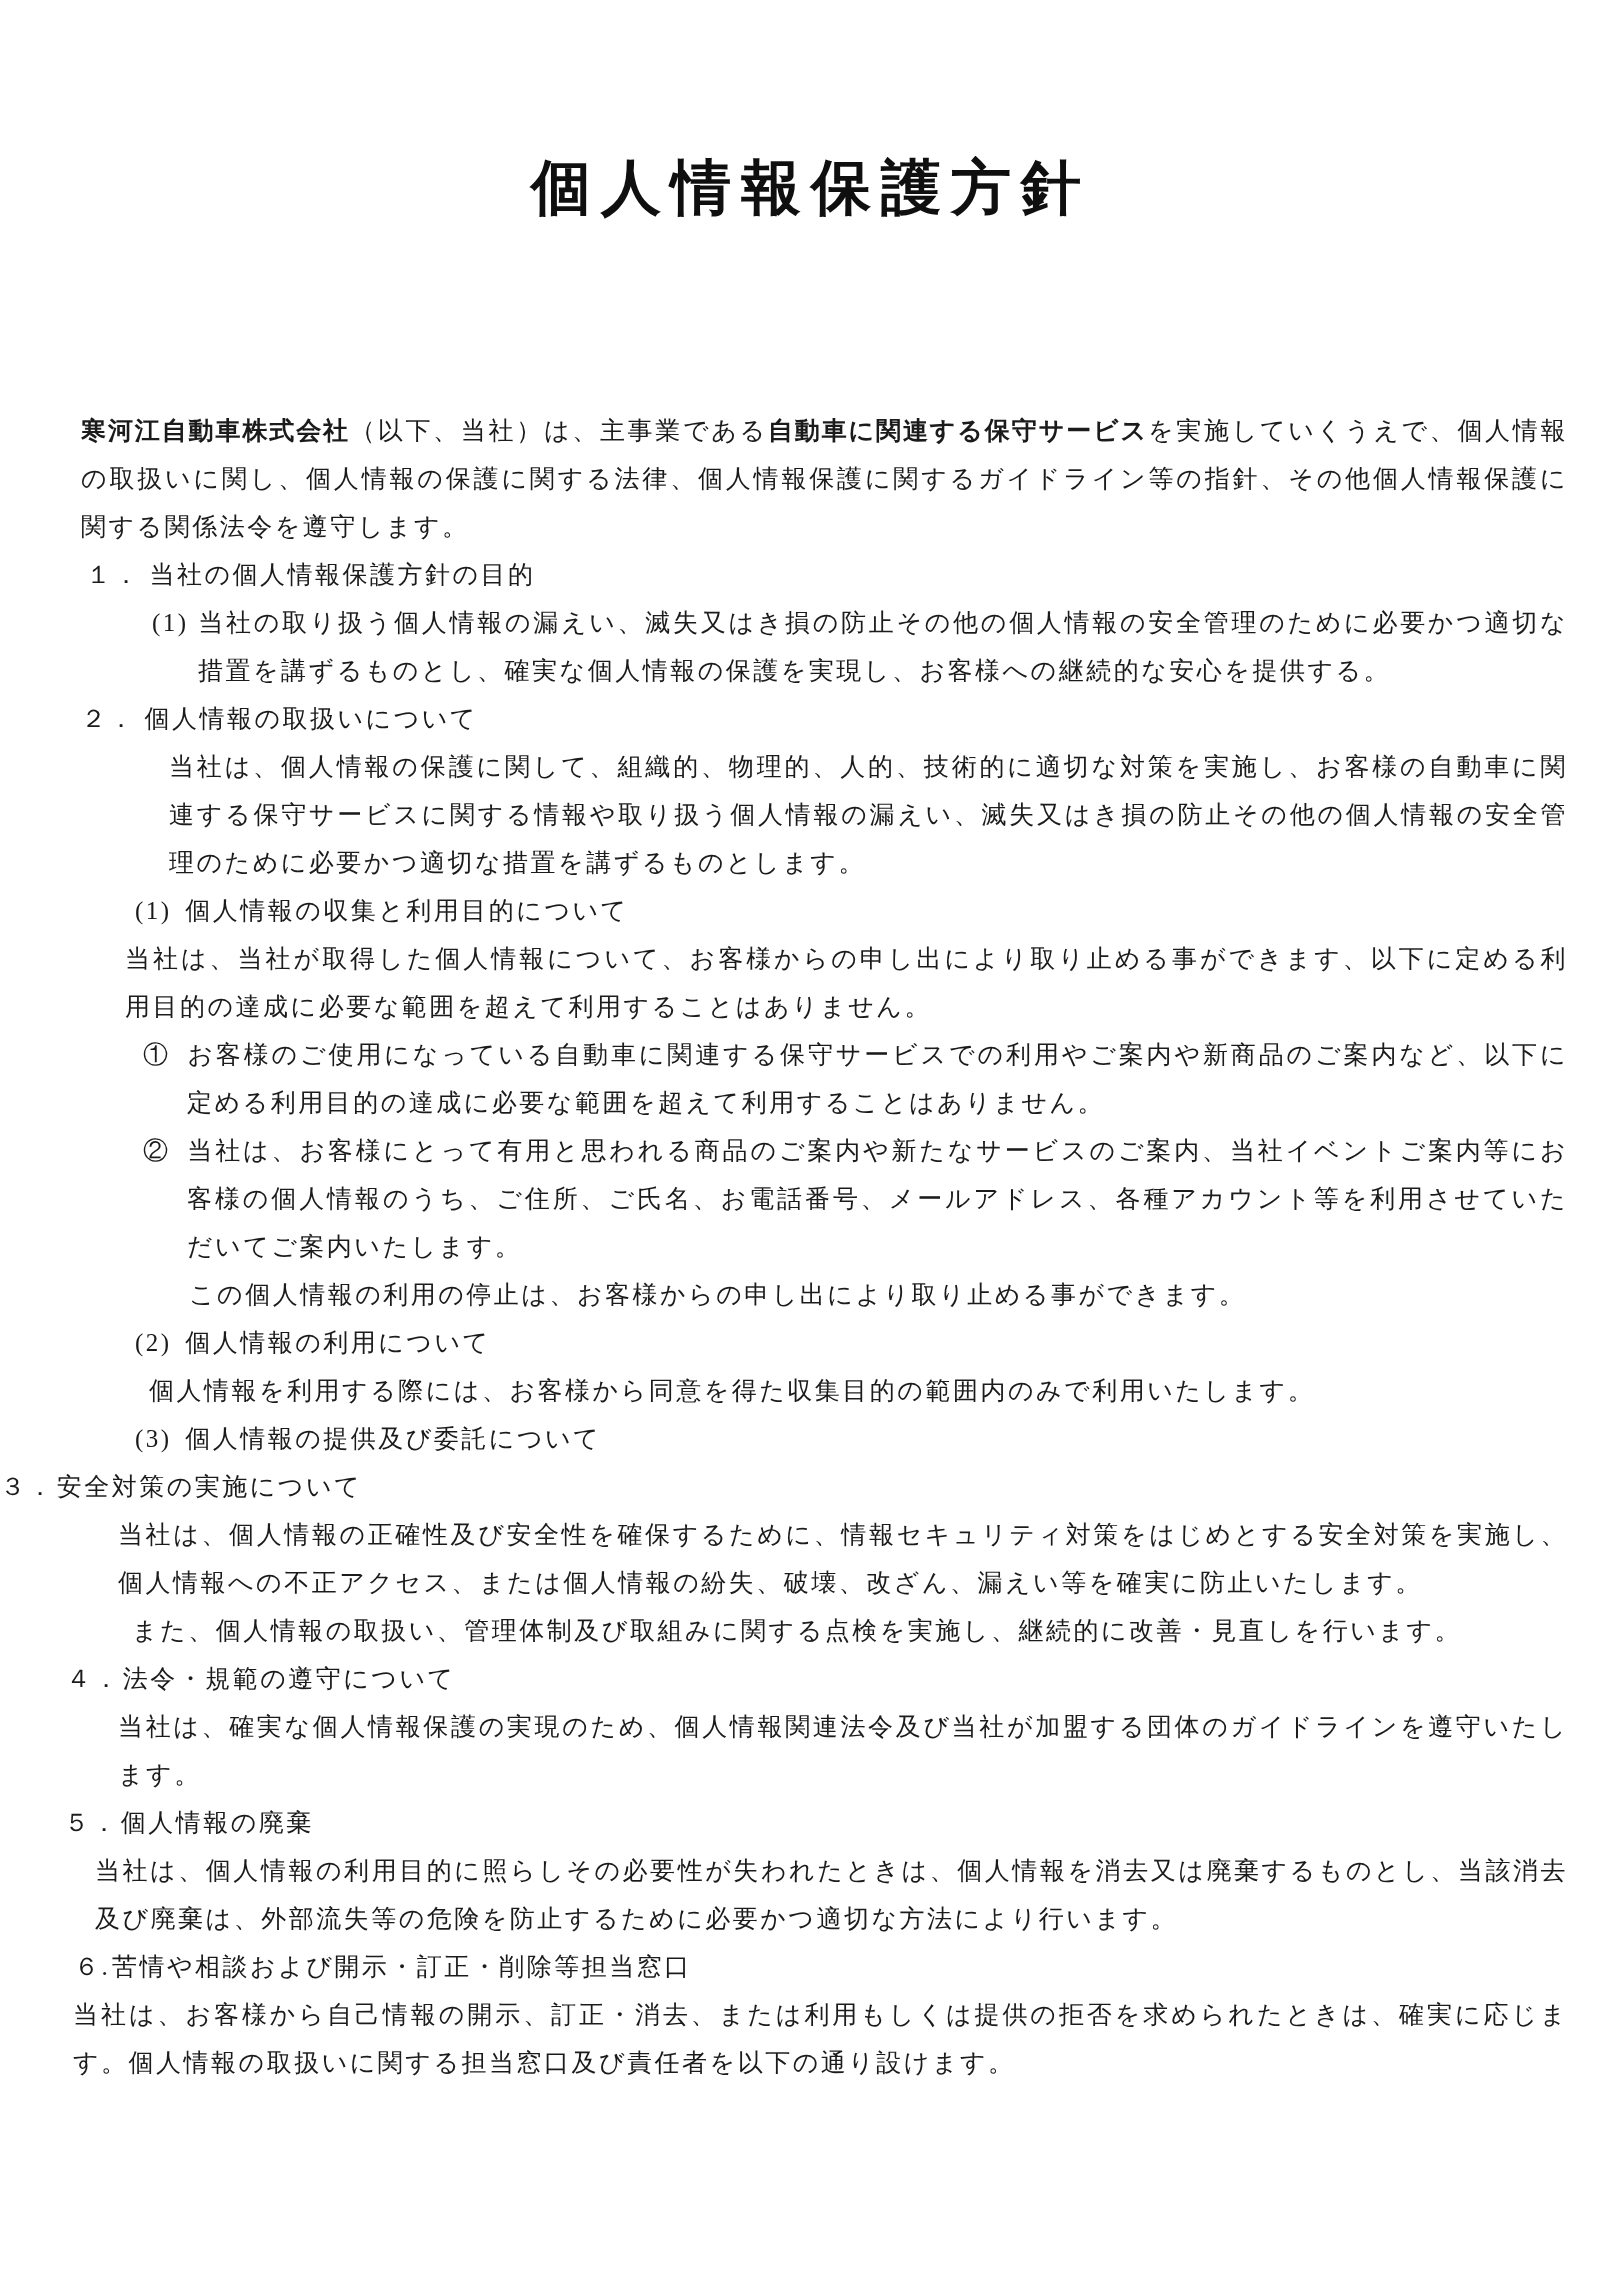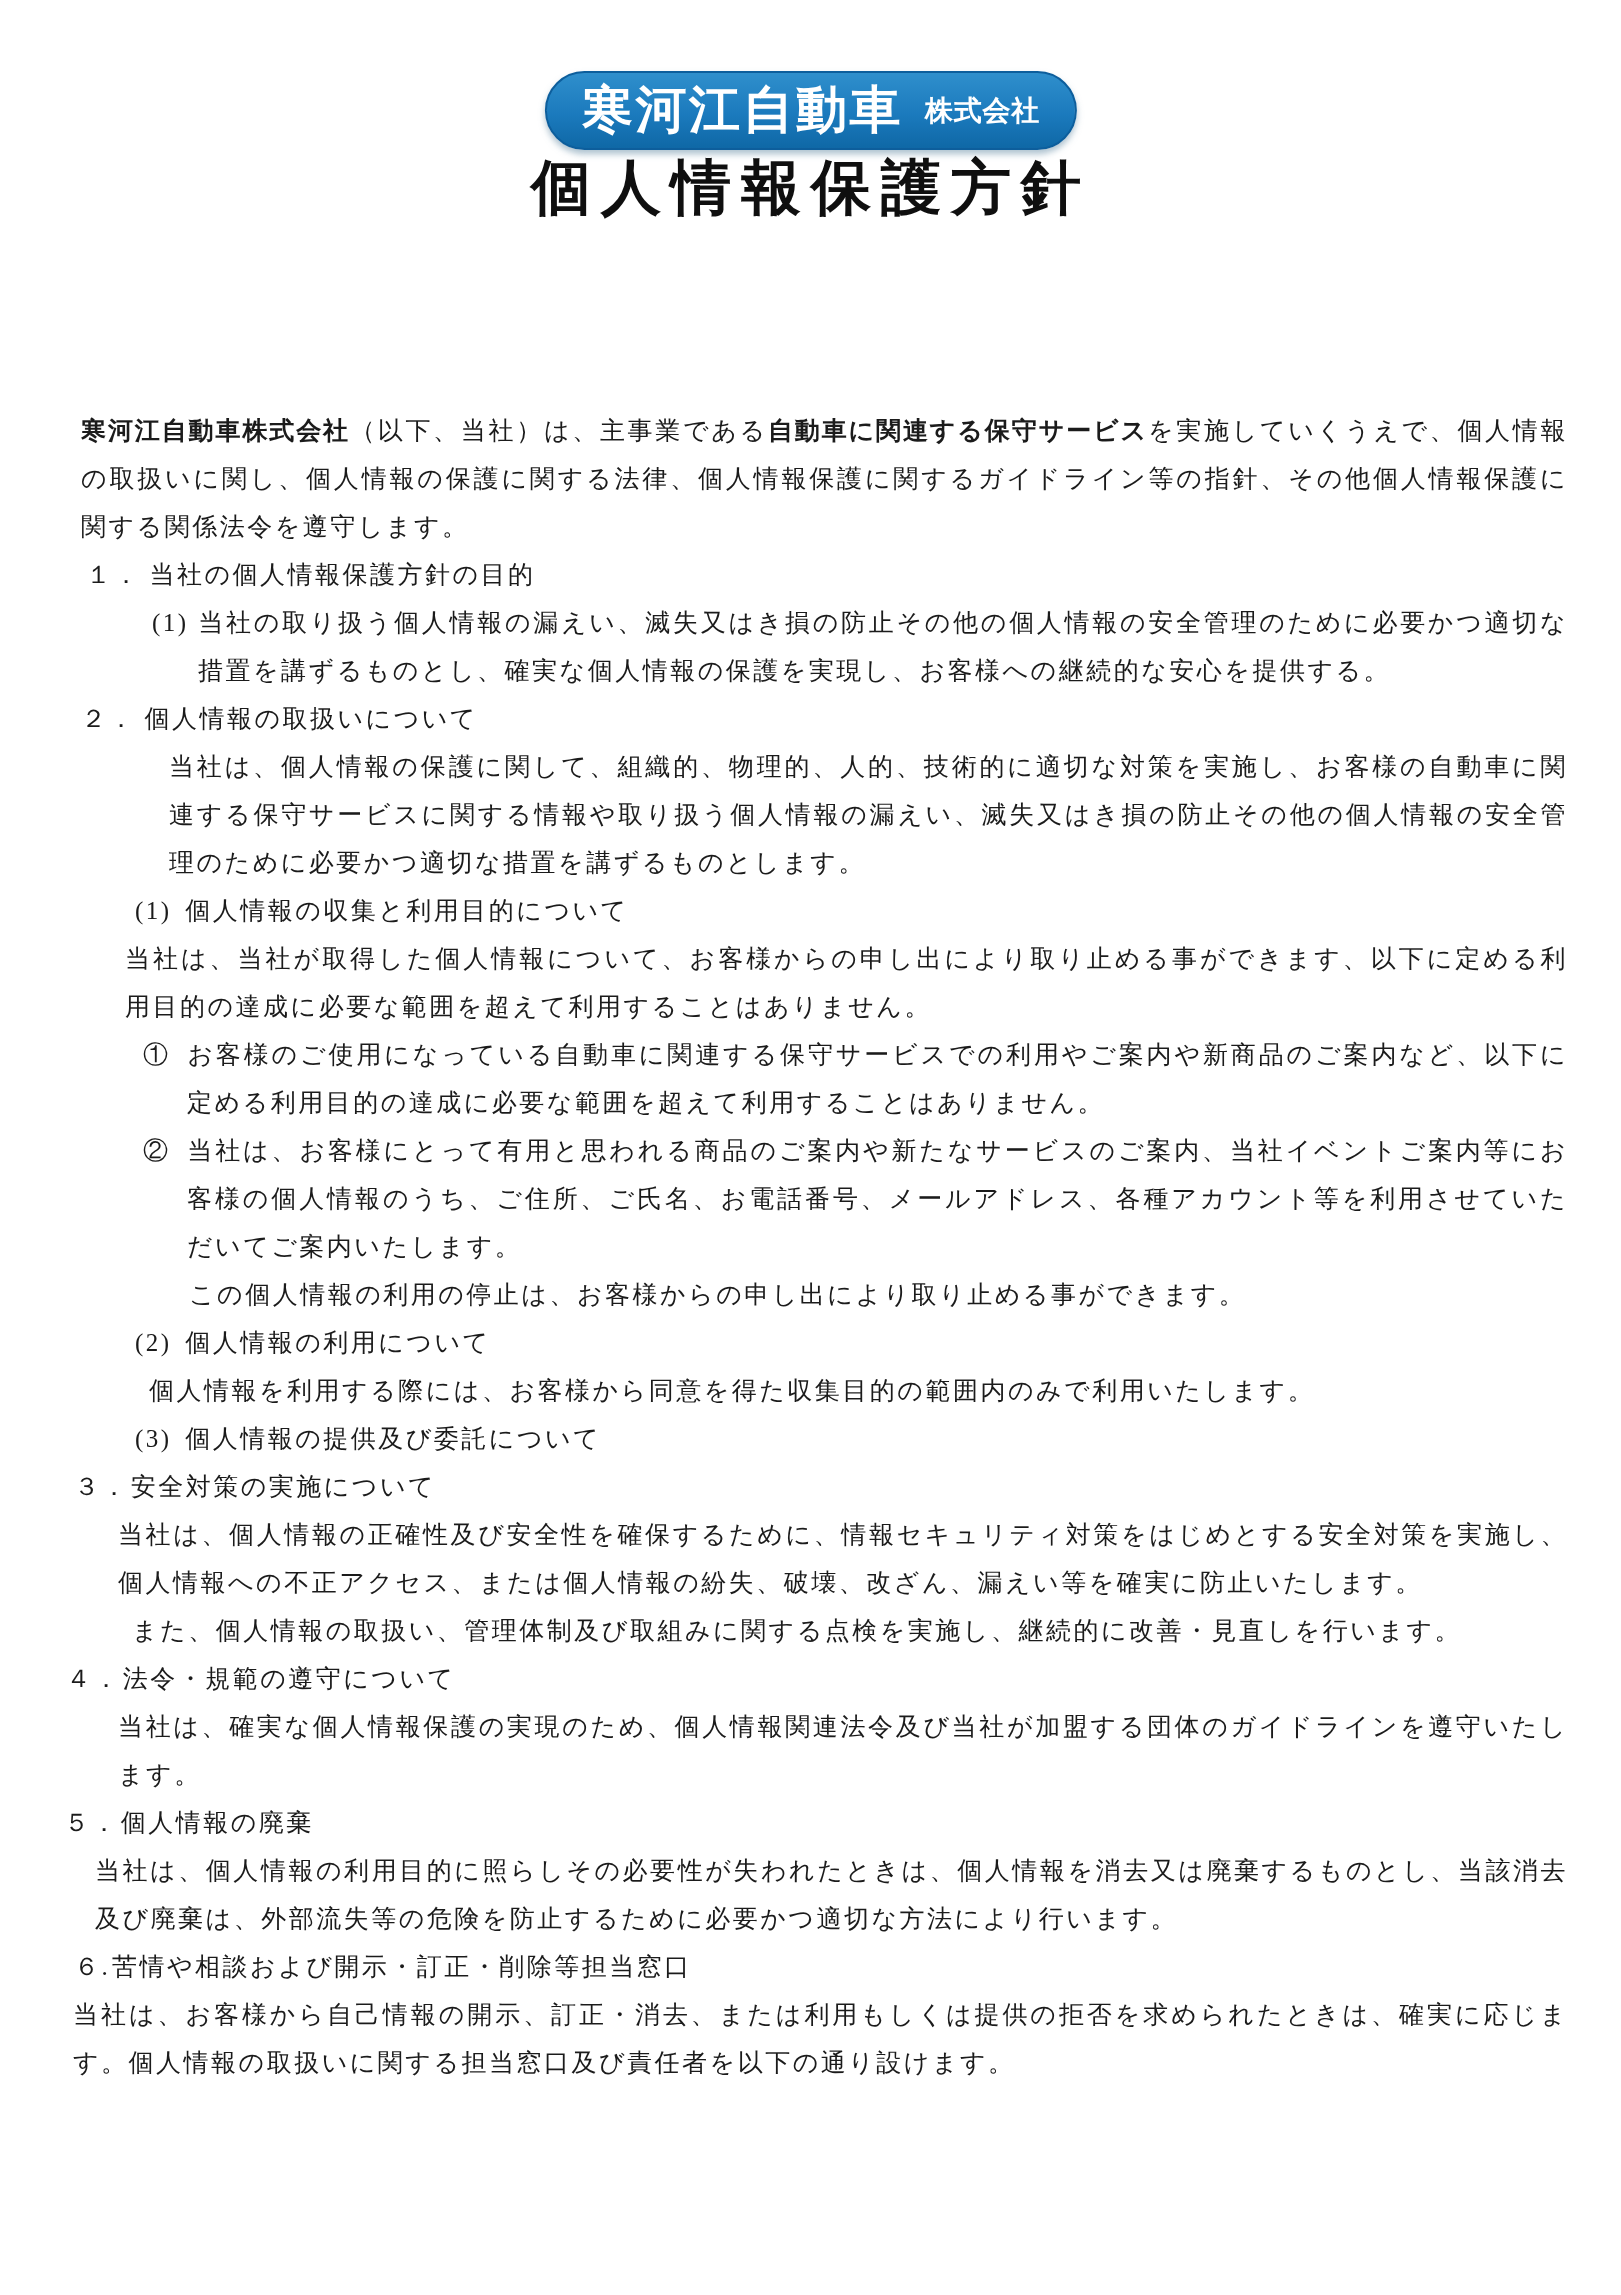--- a/index.html
+++ b/index.html
@@ -81,21 +81,21 @@
   .gbold {
     font-family: "Liberation Sans", "DejaVu Sans", sans-serif;
     font-weight: bold;
     letter-spacing: 1.7px;
   }
 
   .intro      { padding-left: 81px; }
 
   .h-s1       { padding-left: 86px; }
   .h-s2       { padding-left: 81px;  }
-  .h-s3       { padding-left: 74px;  }
+  .h-s3       {  }
   .h-s4       { padding-left: 66px;  }
   .h-s5       { padding-left: 64px;  }
   .h-s6       { padding-left: 74px;  }
   .num        { margin-right: 8.4px; }
   .num-tight  { margin-right: 1.7px;  }
 
   .item-s1    { padding-left: 198px; }
   .item-s1 .lbl  { display: inline-block; width: 46px; margin-left: -46px; }
 
   .b-s2       { padding-left: 169px; }
@@ -115,24 +115,20 @@
   .b-s3b      { padding-left: 132px; }
   .b-s4       { padding-left: 118px; }
   .b-s5       { padding-left: 95px; }
   .b-s6       { padding-left: 73px;  }
 </style>
 </head>
 <body>
 
 <div class="page">
 
-  <div class="logo-pill">
-    <span class="logo-main">寒河江自動車</span>
-    <span class="logo-sub">株式会社</span>
-  </div>
 
   <h1 class="doc-title">個人情報保護方針</h1>
 
   <div class="doc-body">
 
     <p class="intro"><span class="gbold">寒河江自動車株式会社</span><span>（以下、当社）は、主事業である</span><span class="gbold">自動車に関連する保守サービス</span><span>を実施していくうえで、個人情報の取扱いに関し、個人情報の保護に関する法律、個人情報保護に関するガイドライン等の指針、その他個人情報保護に関する関係法令を遵守します。</span></p>
 
     <p class="h-s1"><span class="num">１．</span><span>当社の個人情報保護方針の目的</span></p>
 
     <p class="item-s1"><span class="lbl">(1)</span><span>当社の取り扱う個人情報の漏えい、滅失又はき損の防止その他の個人情報の安全管理のために必要かつ適切な措置を講ずるものとし、確実な個人情報の保護を実現し、お客様への継続的な安心を提供する。</span></p>

